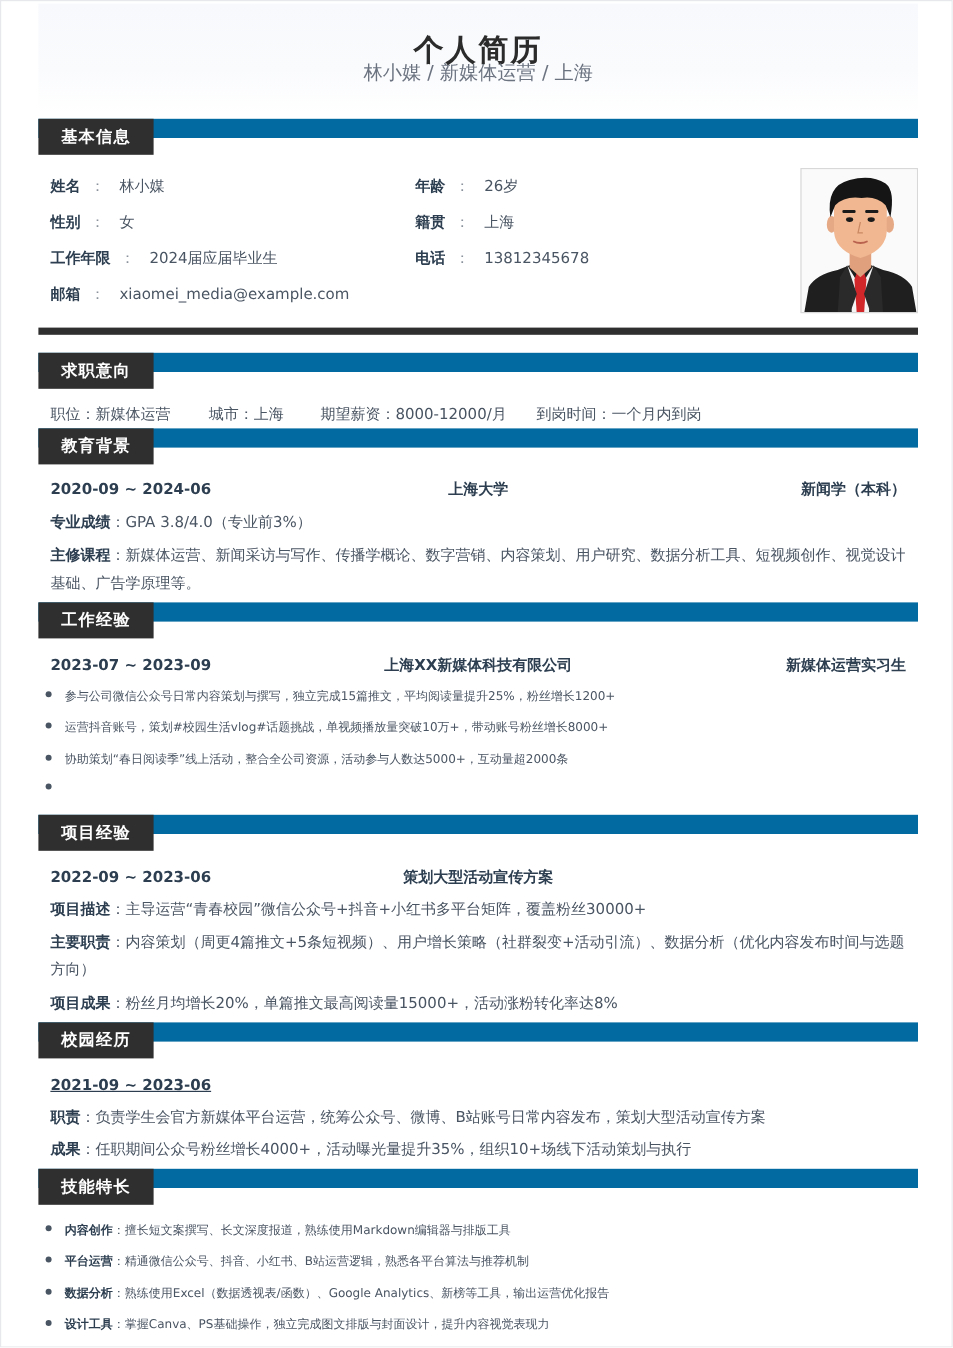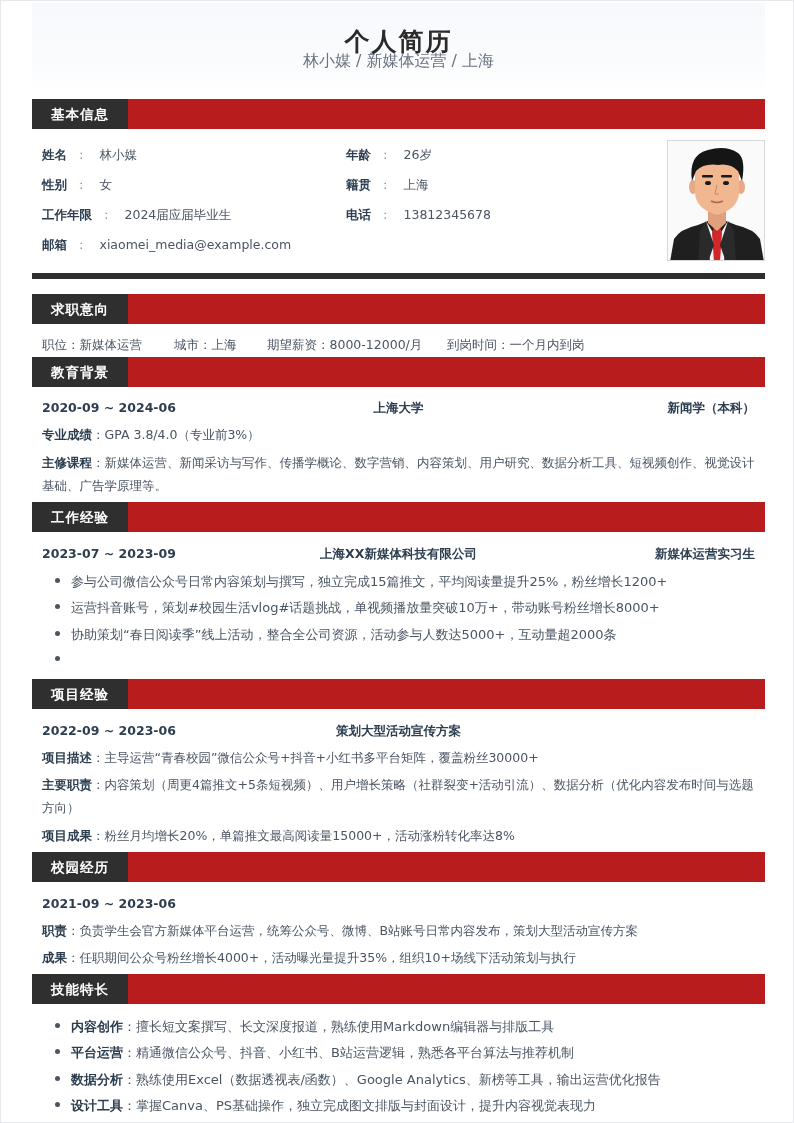--- a/index.html
+++ b/index.html
@@ -5,40 +5,40 @@
   * { box-sizing: border-box; margin: 0; padding: 0; }
   html, body { width: 794px; height: 1123px; background: #ffffff; overflow: hidden; }
   body { font-family: "DejaVu Sans", "Liberation Sans", sans-serif; color: #4a5563; position: relative; }
   .page { position: absolute; left: 0; top: 0; width: 794px; height: 1123px; border: 1px solid #e6e8eb; background: #fff; }
 
   .header { position: absolute; left: 31px; top: 2px; width: 733px; height: 92px;
     background: linear-gradient(180deg, #f7f9fc 0%, #fafbfd 60%, #ffffff 100%); text-align: center; }
   .header .title { position: absolute; left: 0; right: 0; top: 22px; font-size: 25px; font-weight: bold; color: #2b2b2b; letter-spacing: 2px; }
   .header .subtitle { position: absolute; left: 0; right: 0; top: 48px; font-size: 16px; color: #6b7380; }
 
-  .sec-head { position: absolute; left: 31px; width: 733px; height: 30px; background: #b91c1c; }
+  .sec-head { position: absolute; left: 31px; width: 733px; height: 16px; background: #0369a1; }
   .sec-head .label { position: absolute; left: 0; top: 0; width: 96px; height: 30px; background: #2f2f2f; color: #fff;
     font-size: 13.5px; font-weight: bold; line-height: 30px; text-align: center; letter-spacing: 1px; }
 
   .row { position: absolute; font-size: 12.5px; white-space: nowrap; color: #4a5563; }
   .lbl { font-weight: bold; color: #2c3e50; }
   .colon { color: #8a929c; margin: 0 12px 0 8px; }
 
   .divider { position: absolute; left: 31px; top: 272px; width: 733px; height: 6px; background: #2f2f2f; }
 
   .photo { position: absolute; left: 666px; top: 139px; width: 98px; height: 121px; border: 1px solid #d8d8d8; background: #fafafa; overflow: hidden; }
 
   .bold-dark { font-weight: bold; color: #2c3e50; }
   .tri { position: absolute; left: 41px; width: 713px; font-size: 12.5px; font-weight: bold; color: #2c3e50; }
   .tri .c { position: absolute; left: 0; right: 0; text-align: center; }
   .tri .r { position: absolute; right: 0; }
 
   .para { position: absolute; left: 41px; width: 715px; font-size: 12.5px; line-height: 23px; color: #4a5563; }
 
-  .bullet { position: absolute; left: 54px; font-size: 13px; color: #4a5563; white-space: nowrap; }
+  .bullet { position: absolute; left: 37px; font-size: 10px; color: #4a5563; white-space: nowrap; }
   .bullet .dot { display: inline-block; width: 5px; height: 5px; border-radius: 50%; background: #4a5563; margin-right: 11px; vertical-align: middle; position: relative; top: -2px; }
 </style>
 </head>
 <body>
 
 <div class="page">
 
   <div class="header">
     <div class="title">个人简历</div>
     <div class="subtitle">林小媒 / 新媒体运营 / 上海</div>
@@ -155,21 +155,21 @@
   <div class="para" style="top:772px;">
     <span class="bold-dark">主要职责</span><span>：内容策划（周更4篇推文+5条短视频）、用户增长策略（社群裂变+活动引流）、数据分析（优化内容发布时间与选题方向）</span>
   </div>
   <div class="para" style="top:823px;">
     <span class="bold-dark">项目成果</span><span>：粉丝月均增长20%，单篇推文最高阅读量15000+，活动涨粉转化率达8%</span>
   </div>
 
   <div class="sec-head" style="top:851px;">
     <div class="label">校园经历</div>
   </div>
-  <div class="tri" style="top:895px;">
+  <div class="tri" style="top:895px;text-decoration:underline;">
     <span>2021-09 ~ 2023-06</span>
   </div>
   <div class="para" style="top:918px;">
     <span class="bold-dark">职责</span><span>：负责学生会官方新媒体平台运营，统筹公众号、微博、B站账号日常内容发布，策划大型活动宣传方案</span>
   </div>
   <div class="para" style="top:945px;">
     <span class="bold-dark">成果</span><span>：任职期间公众号粉丝增长4000+，活动曝光量提升35%，组织10+场线下活动策划与执行</span>
   </div>
 
   <div class="sec-head" style="top:973px;">

